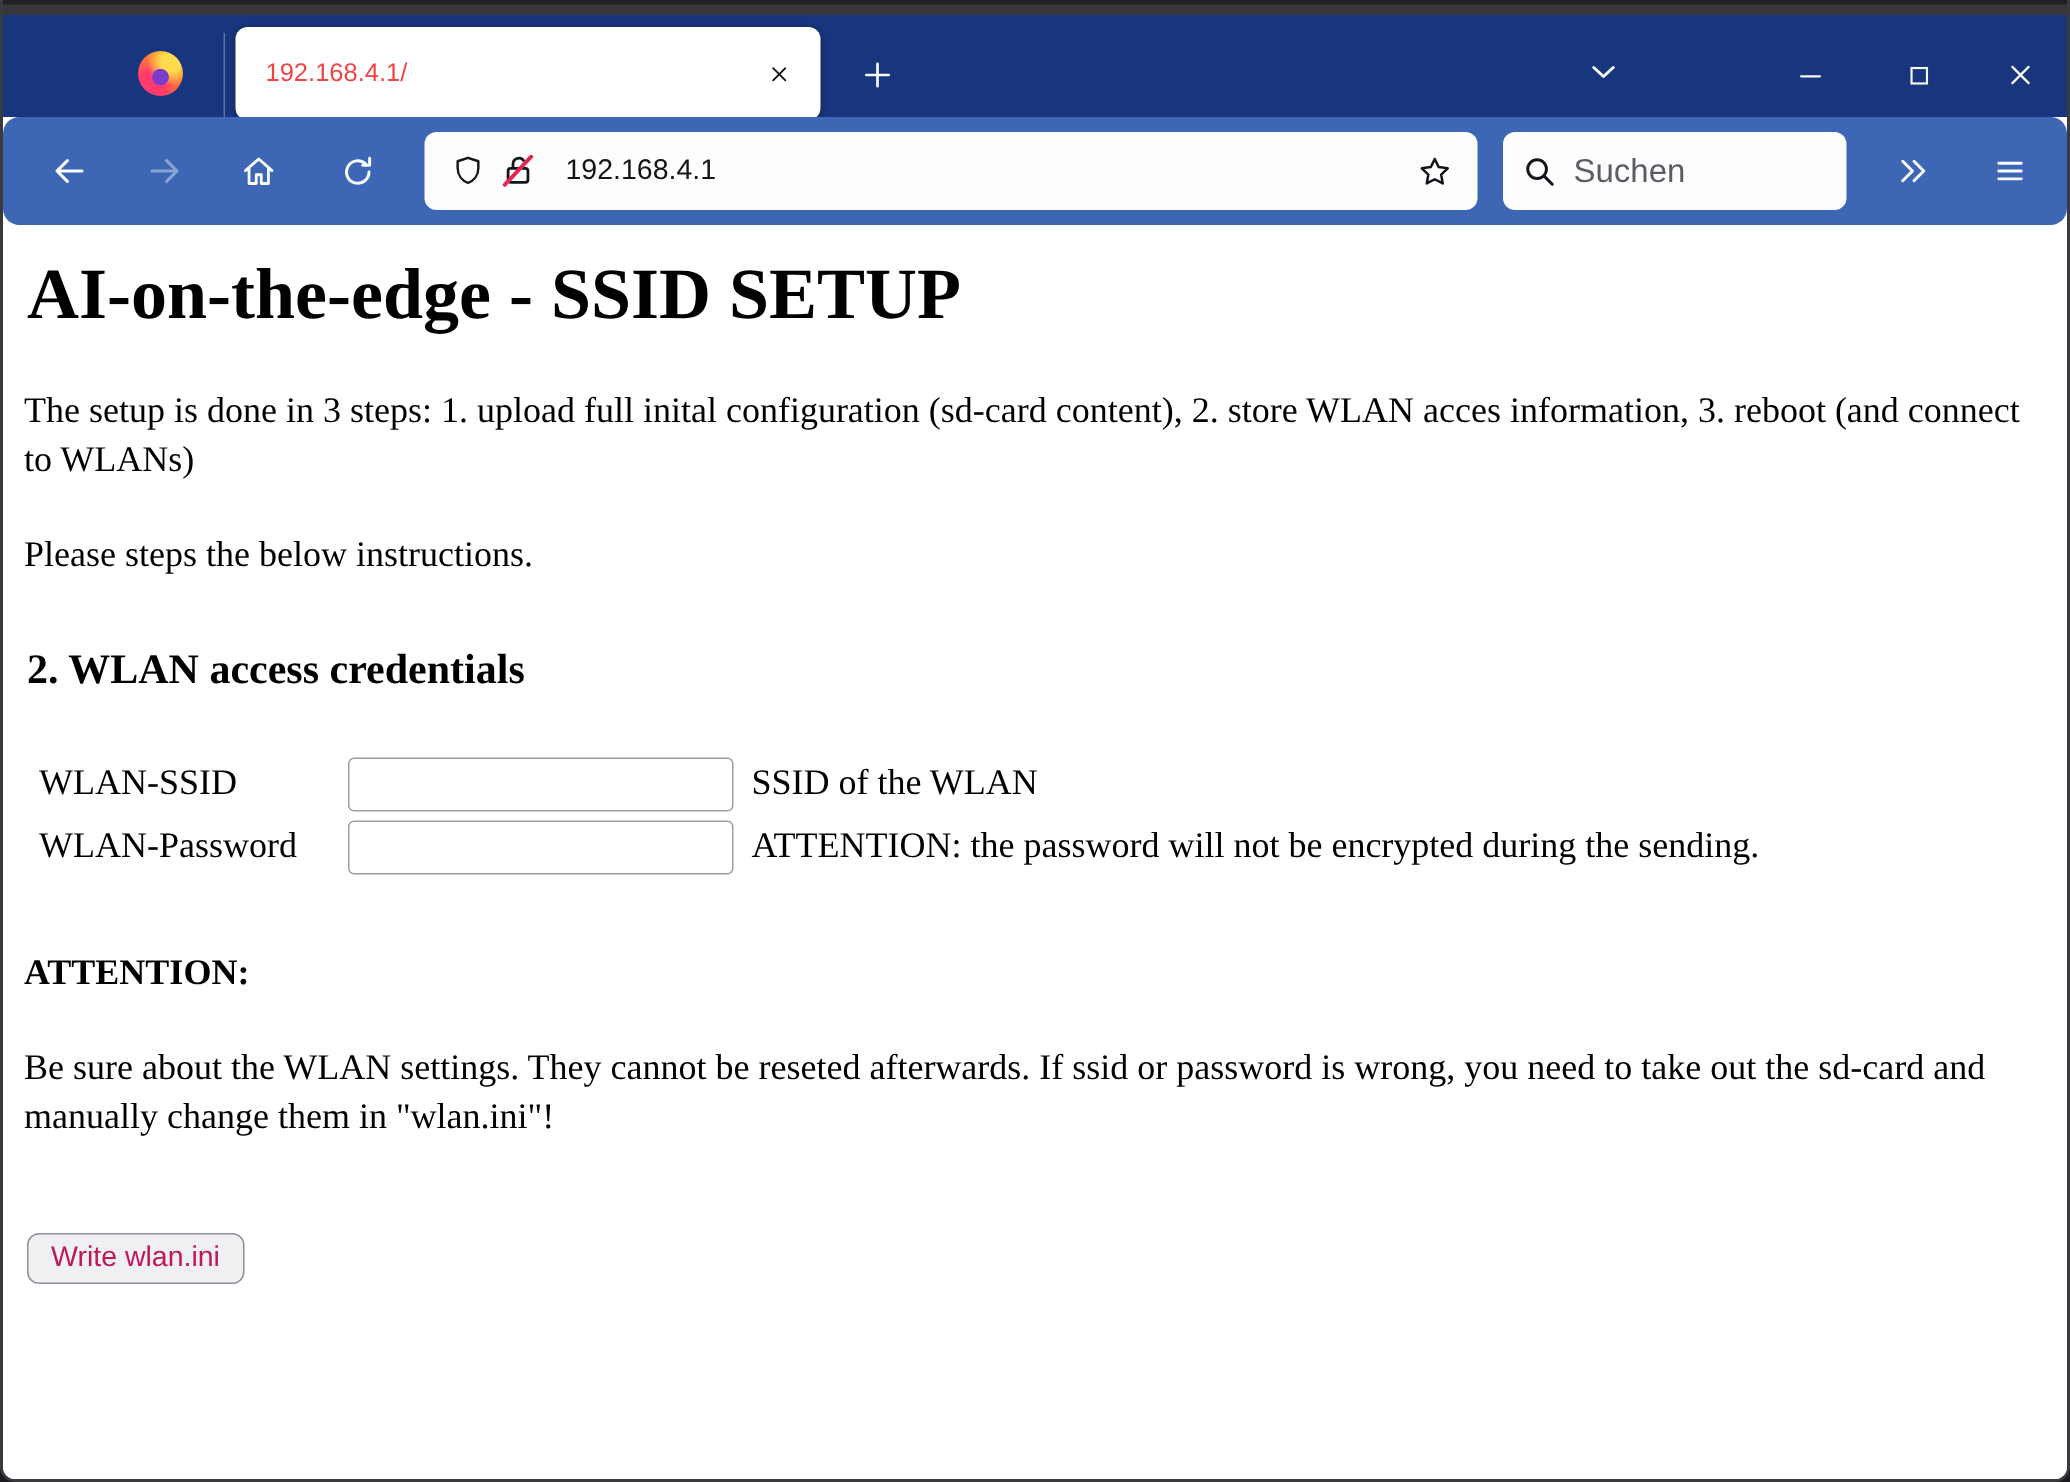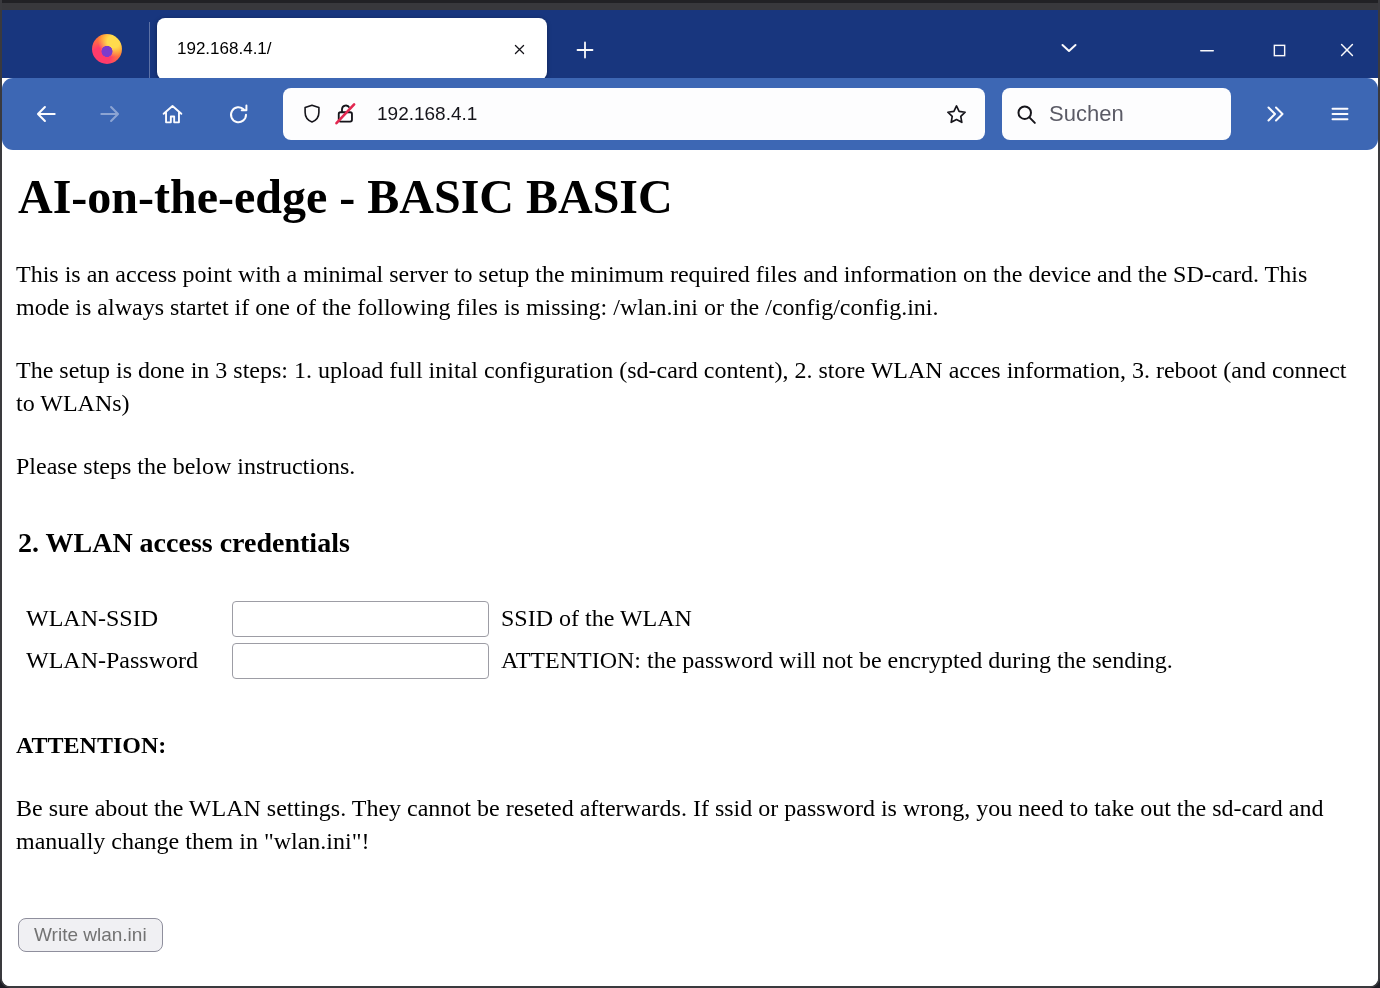--- a/index.html
+++ b/index.html
@@ -30,21 +30,21 @@
       radial-gradient(circle at 28% 78%, #ff3b6b 0 30%, rgba(255,59,107,0) 70%),
       radial-gradient(circle at 50% 50%, #ff9a1f 0 55%, #ff7139 75%, #e2356f 100%);
   }
   .tab-separator { position: absolute; left: 147px; top: 12px; width: 1px; height: 56px; background: rgba(255,255,255,0.3); }
   .tab {
     position: absolute; left: 155px; top: 8px; width: 390px; height: 62px;
     background: #fff; border-radius: 8px;
     display: flex; align-items: center;
     box-shadow: 0 1px 4px rgba(0,0,0,0.35);
   }
-  .tab-title { margin-left: 20px; font-size: 17px; color: #000000; white-space: nowrap; }
+  .tab-title { margin-left: 20px; font-size: 17px; color: #ef4444; white-space: nowrap; }
   .tab-close { position: absolute; right: 18px; top: 50%; transform: translateY(-50%); width: 20px; height: 20px; display: flex; align-items: center; justify-content: center; color: #15141a; cursor: pointer; }
   .chrome-btn { position: absolute; display: flex; align-items: center; justify-content: center; color: #f9f9fb; cursor: pointer; }
   .new-tab   { left: 568px; top: 25px; width: 30px; height: 30px; }
   .tablist-chevron { left: 1050px; top: 23px; width: 34px; height: 30px; }
   .win-min   { left: 1188px; top: 25px; width: 34px; height: 30px; }
   .win-max   { left: 1260px; top: 25px; width: 34px; height: 30px; }
   .win-close { left: 1328px; top: 25px; width: 34px; height: 30px; }
 
   
   .toolbar { height: 72px; background: #3d67b4; position: relative; flex: none; border-radius: 11px; }
@@ -85,21 +85,21 @@
   .wlan-input {
     width: 257px; height: 36px;
     font-family: "Liberation Sans", sans-serif; font-size: 20px;
     border: 1px solid #9d9dا0; border: 1px solid #9d9da5; border-radius: 4px;
     background: #fff; padding: 0 8px; outline: none;
   }
   .attention-head { font-weight: bold; margin: 46px 0 0 0 !important; }
   .warning { font-weight: normal; }
   .write-btn {
     margin: 30px 0 0 2px;
-    font-family: "Liberation Sans", sans-serif; font-size: 19px; color: #737373;
+    font-family: "Liberation Sans", sans-serif; font-size: 19px; color: #be185d;
     background: #f0f0f3; border: 1px solid #8f8f9d; border-radius: 8px;
     padding: 5px 15px; cursor: pointer;
   }
   svg { display: block; }
 </style>
 </head>
 <body>
 
 <div class="window">
 
@@ -208,23 +208,22 @@
         </svg>
     </div>
     <div class="nav-btn tb-menu">
       <svg width="24" height="24" viewBox="0 0 24 24" fill="none" stroke="currentColor" stroke-width="1.9" stroke-linecap="round">
           <path d="M4.5 6.8h15M4.5 12h15M4.5 17.2h15"></path>
         </svg>
     </div>
   </div>
 
   <div class="content">
-    <h1>AI-on-the-edge - BASIC BASIC</h1>
-
-    <p>This is an access point with a minimal server to setup the minimum required files and information on the device and the SD-card. This mode is always startet if one of the following files is missing: /wlan.ini or the /config/config.ini.</p>
+    <h1>AI-on-the-edge - SSID SETUP</h1>
+
     <p>The setup is done in 3 steps: 1. upload full inital configuration (sd-card content), 2. store WLAN acces information, 3. reboot (and connect to WLANs)</p>
     <p>Please steps the below instructions.</p>
 
     <h3>2. WLAN access credentials</h3>
 
     <table class="wlan-table">
       <tbody>
           <tr>
         <td class="lbl">WLAN-SSID</td>
         <td><input type="text" class="wlan-input" value="" style=""></td>

